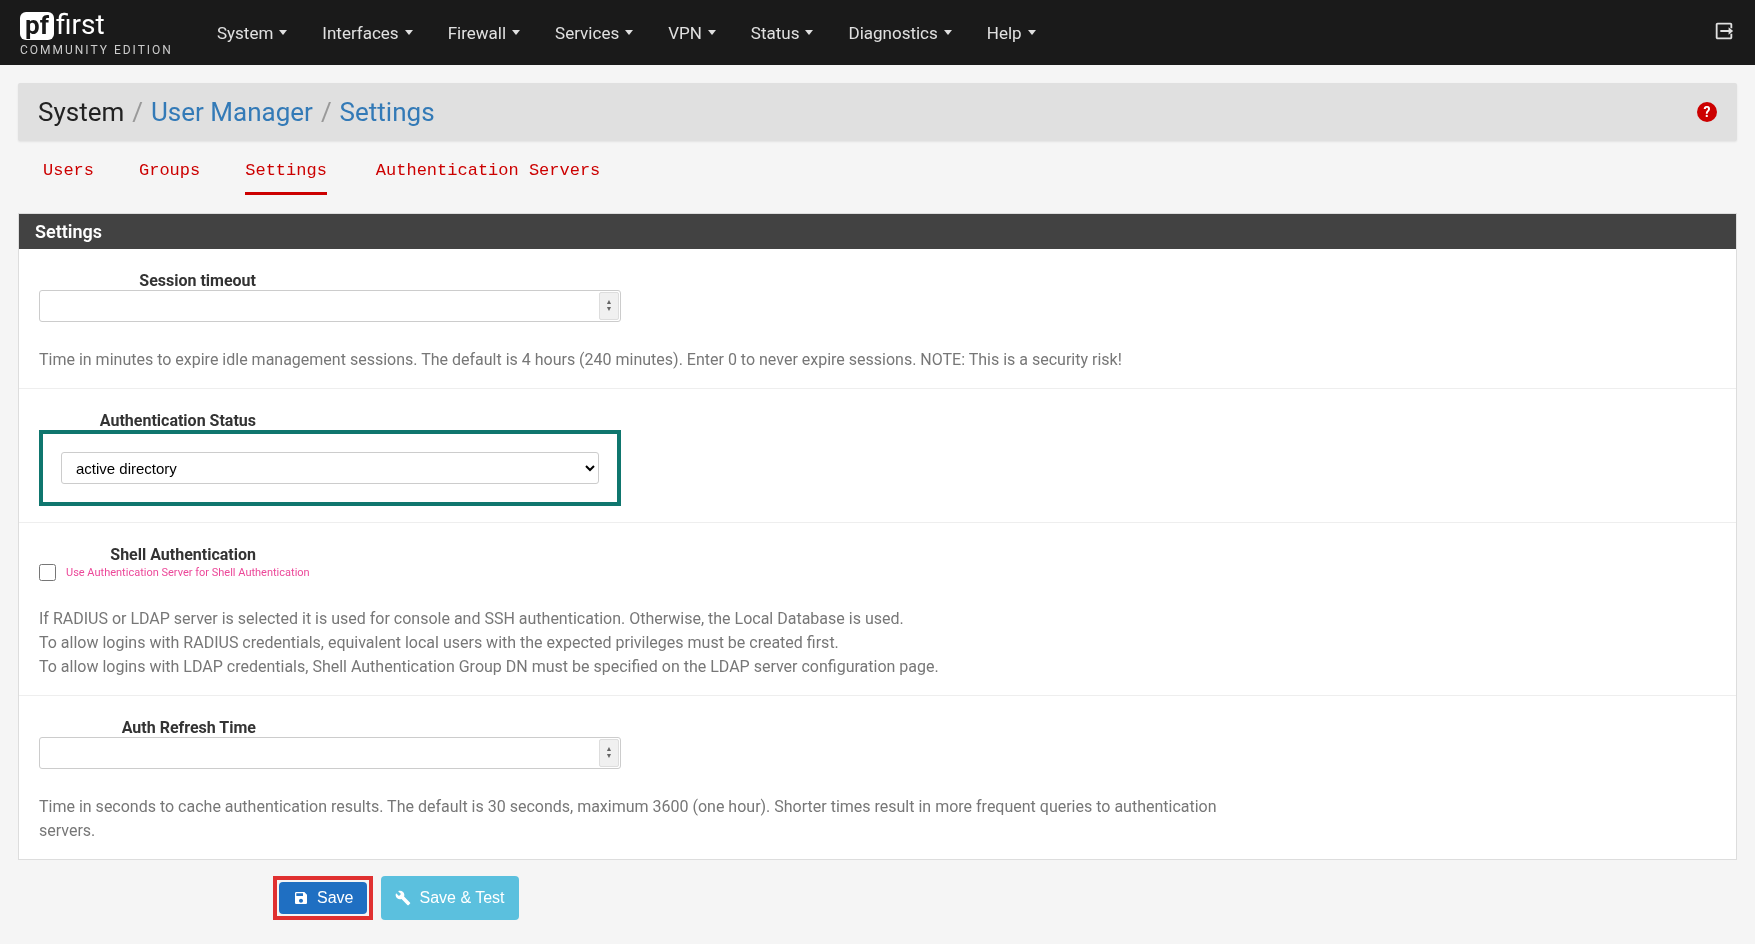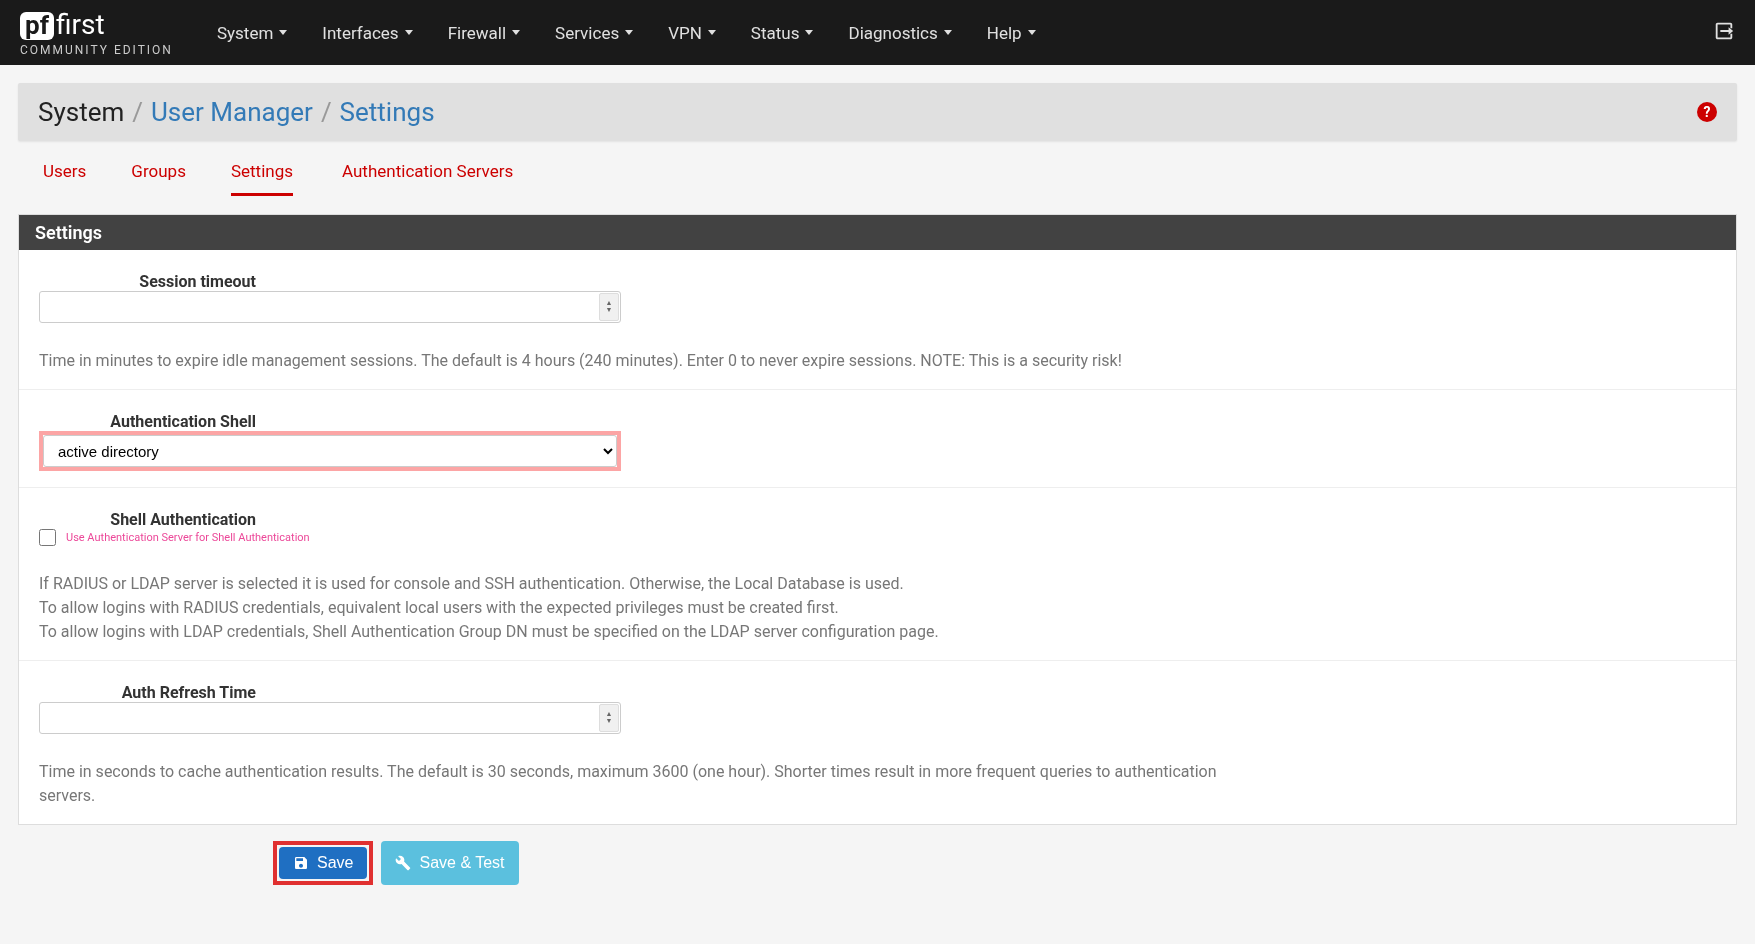--- a/index.html
+++ b/index.html
@@ -90,20 +90,21 @@
     align-items: center;
     justify-content: center;
     font-weight: bold;
     font-size: 14px;
     cursor: pointer;
   }
   .tabs {
     display: flex;
     gap: 45px;
     padding: 20px 25px 0 25px;
+    font-family: Liberation Mono, monospace;
   }
   .tab {
     color: #cc0000;
     font-size: 17px;
     padding-bottom: 12px;
     cursor: pointer;
   }
   .tab.active {
     border-bottom: 3px solid #cc0000;
     font-weight: 400;
@@ -185,21 +186,21 @@
     margin-top: 26px;
     line-height: 1.5;
     max-width: 1200px;
   }
   .checkbox-row { display: flex; align-items: center; gap: 10px; }
   .checkbox-row input[type="checkbox"] {
     width: 17px;
     height: 17px;
   }
   .checkbox-row label { font-size: 11px; color: #ec4899; }
-  .highlight-red { border: 4px solid #fca5a5; padding: 0; display:inline-block; }
+  .highlight-red { border: 4px solid #0f766e; padding: 18px; display:inline-block; }
   .select-highlight { width: 582px; }
   .buttons-row {
     display: flex;
     gap: 8px;
     padding: 16px 0 16px 255px;
   }
   .btn {
     display: inline-flex;
     align-items: center;
     gap: 8px;
@@ -300,21 +301,21 @@
           <div class="spinner-btns">
               <span>▲</span>
               <span>▼</span>
             </div>
         </div>
         <div class="help-text">Time in minutes to expire idle management sessions. The default is 4 hours (240 minutes). Enter 0 to never expire sessions. NOTE: This is a security risk!</div>
       </div>
     </div>
 
     <div class="form-row">
-      <div class="form-label underlined"><span>Authentication Shell</span></div>
+      <div class="form-label underlined"><span>Authentication Status</span></div>
       <div class="form-control-wrap">
         <div class="highlight-red select-highlight">
           <select class="form-control" style="width:100%;">
             <option>active directory</option>
           </select>
         </div>
       </div>
     </div>
 
     <div class="form-row">

